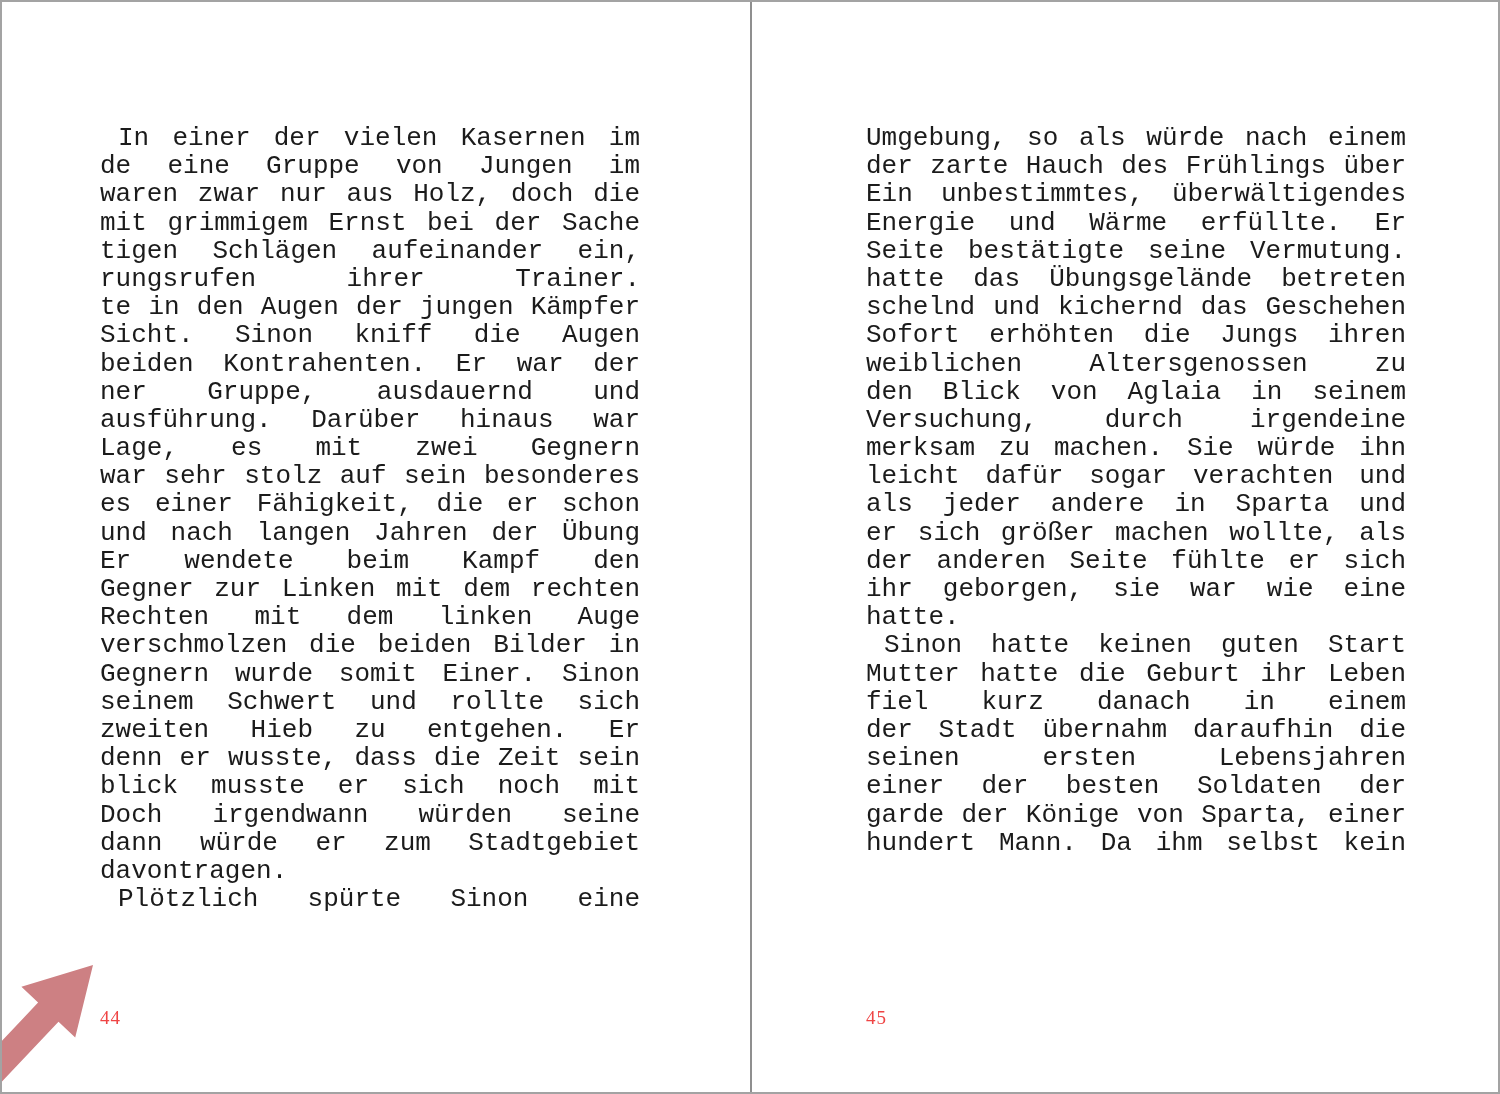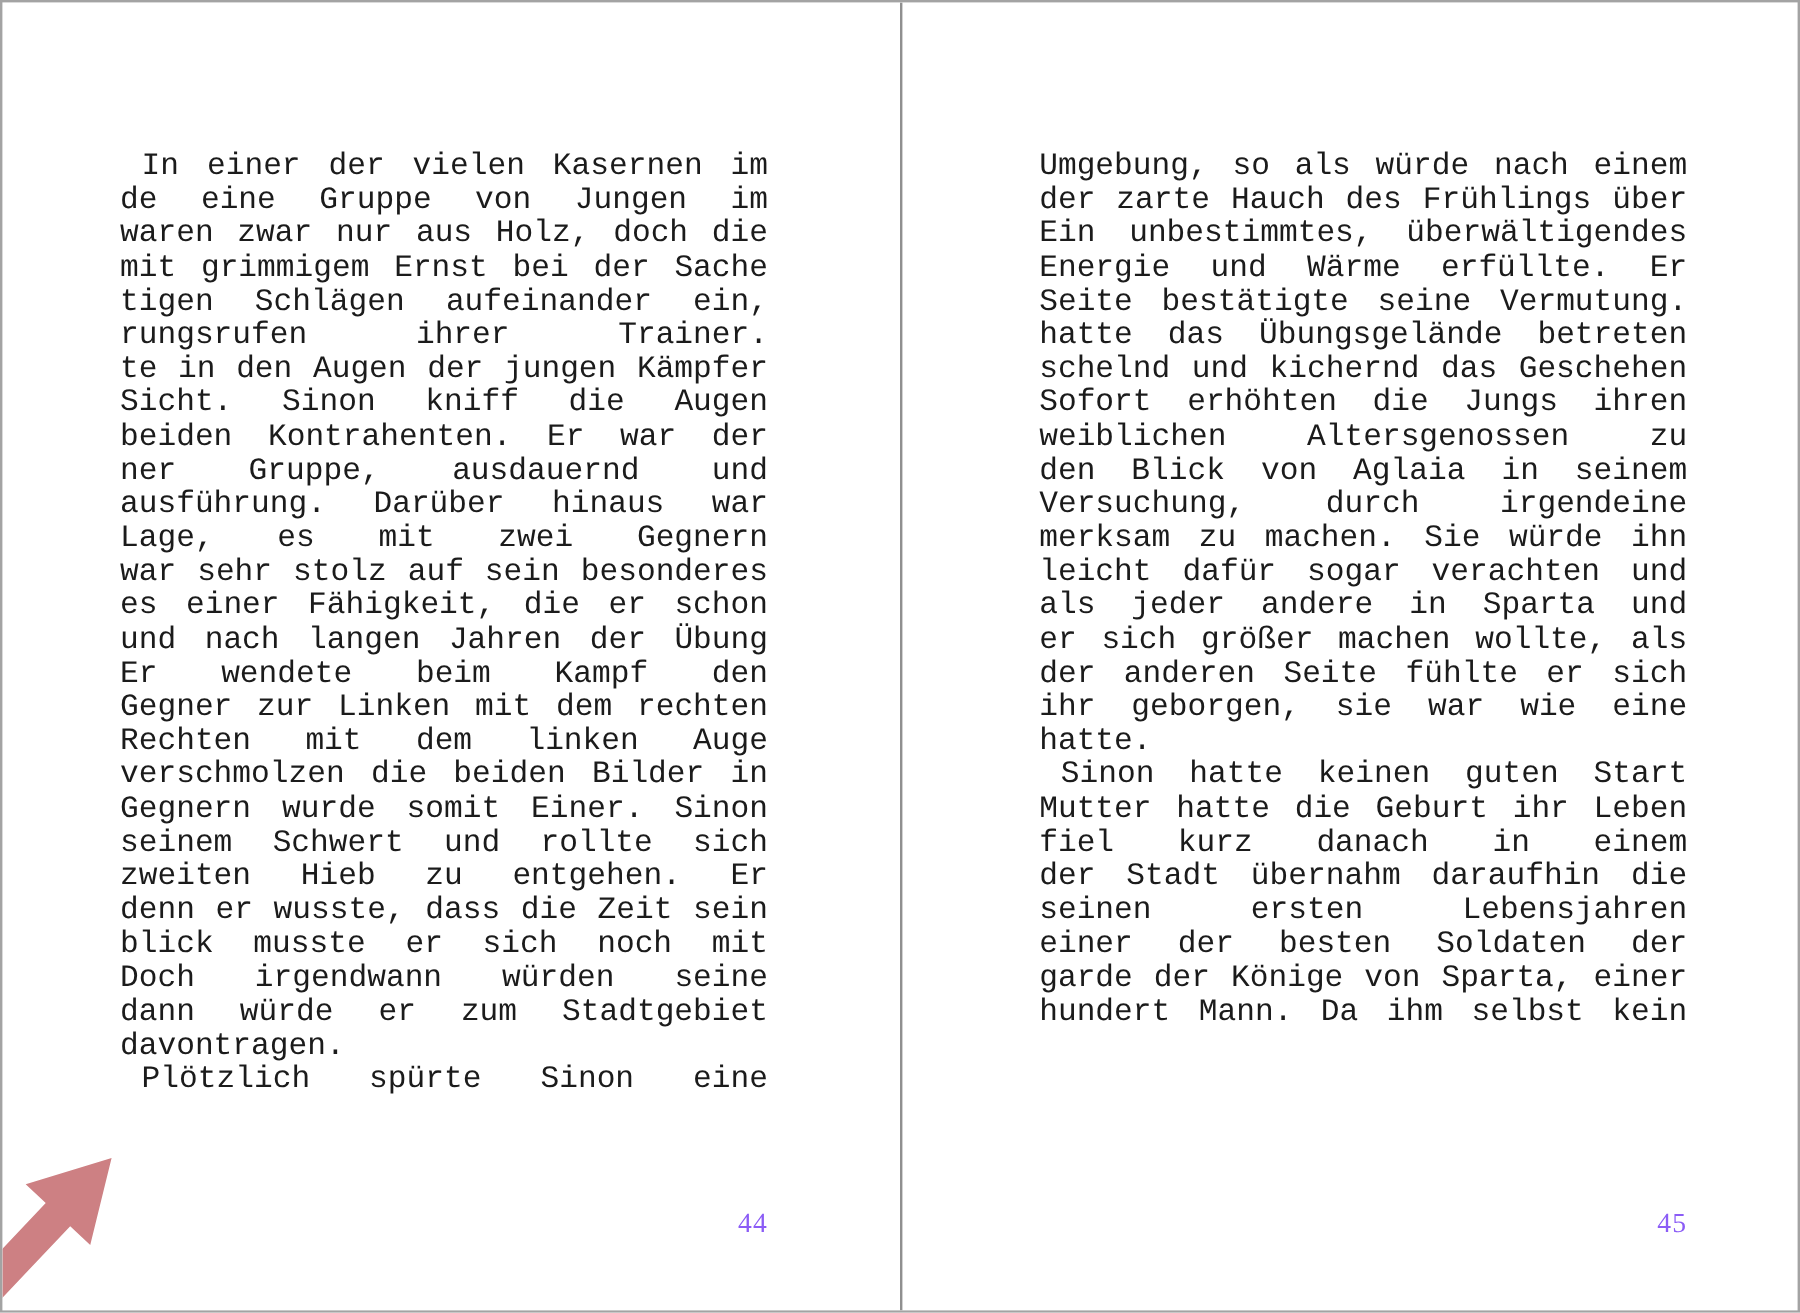--- a/index.html
+++ b/index.html
@@ -39,24 +39,24 @@
     text-align-last: justify;
     white-space: normal;
   }
   .line.endline { text-align-last: left; }
   .line.indent  { text-indent: 18px; }
   .line em { font-style: italic; }
   .pagenum {
     position: absolute;
     top: 1005px;
     width: 540px;
-    text-align: right;
-    font-size: 23px;
+    text-align: left;
+    font-size: 19px;
     letter-spacing: 1px;
-    color: #8b5cf6;
+    color: #ef4444;
     font-feature-settings: "onum";
   }
   .pagenum.left  { left: 98px;  }
   .pagenum.right { left: 864px; }
   .arrow-overlay {
     position: absolute;
     left: 0; top: 0;
     width: 1500px; height: 1094px;
     pointer-events: none;
   }

